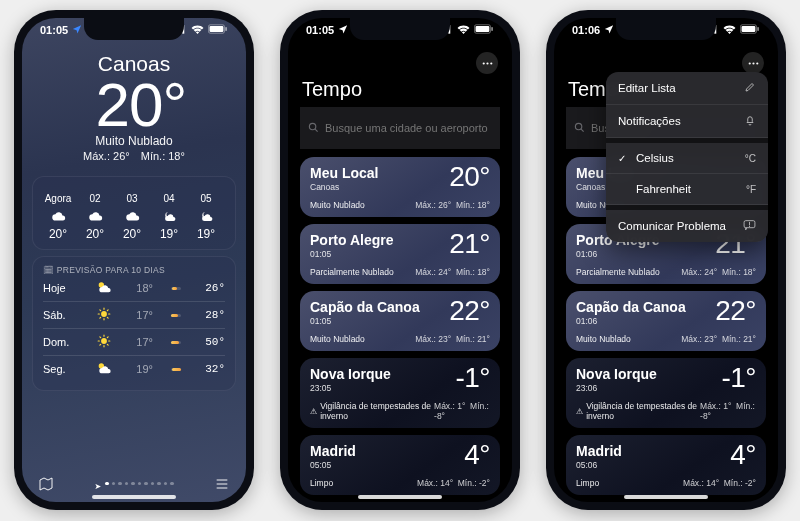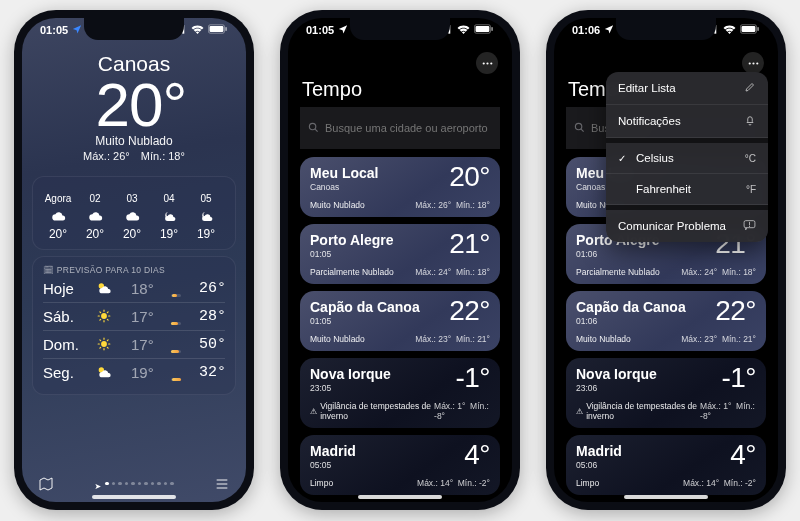--- a/index.html
+++ b/index.html
@@ -24,21 +24,21 @@
   .hilo { font-size:11px; margin-top:2px; opacity:.95;}
   .hilo span{ margin:0 4px;}
   .card { background: rgba(40,50,80,.35); border:0.5px solid rgba(255,255,255,.07); border-radius:12px; margin:8px 10px; padding:8px 10px; }
   .forecast-label{ font-size:8.5px; letter-spacing:.3px; opacity:.6; font-weight:500;}
   .prev-text { font-size:10px; line-height:1.3; opacity:.95;}
   .hours { display:flex; gap:7px; margin-top:8px; overflow:hidden; }
   .hcol { display:flex; flex-direction:column; align-items:center; gap:4px; font-size:10px; min-width:30px;}
   .hcol .t { font-size:12px; font-weight:500;}
   .wico { width:15px; height:15px; display:flex; align-items:center; justify-content:center; font-size:12px;}
   .days { margin-top:-2px; }
-  .dayrow { display:flex; align-items:flex-end; gap:18px; font-size:15px; padding:5px 0; border-top:0.5px solid rgba(255,255,255,.12);}
+  .dayrow { display:flex; align-items:center; gap:18px; font-size:11px; padding:5px 0; border-top:0.5px solid rgba(255,255,255,.12);}
   .dayrow:first-of-type{border-top:none;}
   .dayrow .dn{ width:34px;}
   .dayrow .di{ width:18px; text-align:center; font-size:11px;}
   .dayrow .lo{ width:22px; text-align:right; opacity:.55;}
   .bar { flex:1; height:3px; border-radius:2px; background:rgba(255,255,255,.15); position:relative; }
   .bar>span{position:absolute; height:100%; border-radius:2px; background:linear-gradient(90deg,#f7c95d,#f59e3e);}
   .dayrow .hi{ width:26px; text-align:right; font-weight:500;font-family:Liberation Mono, monospace;}
   .bb { position:absolute; bottom:6px; left:0; right:0; display:flex; align-items:center; justify-content:space-between; padding:0 16px;}
   .dots{display:flex; gap:3px;}
   .dots i{width:3.5px;height:3.5px;border-radius:50%;background:rgba(255,255,255,.35);}

